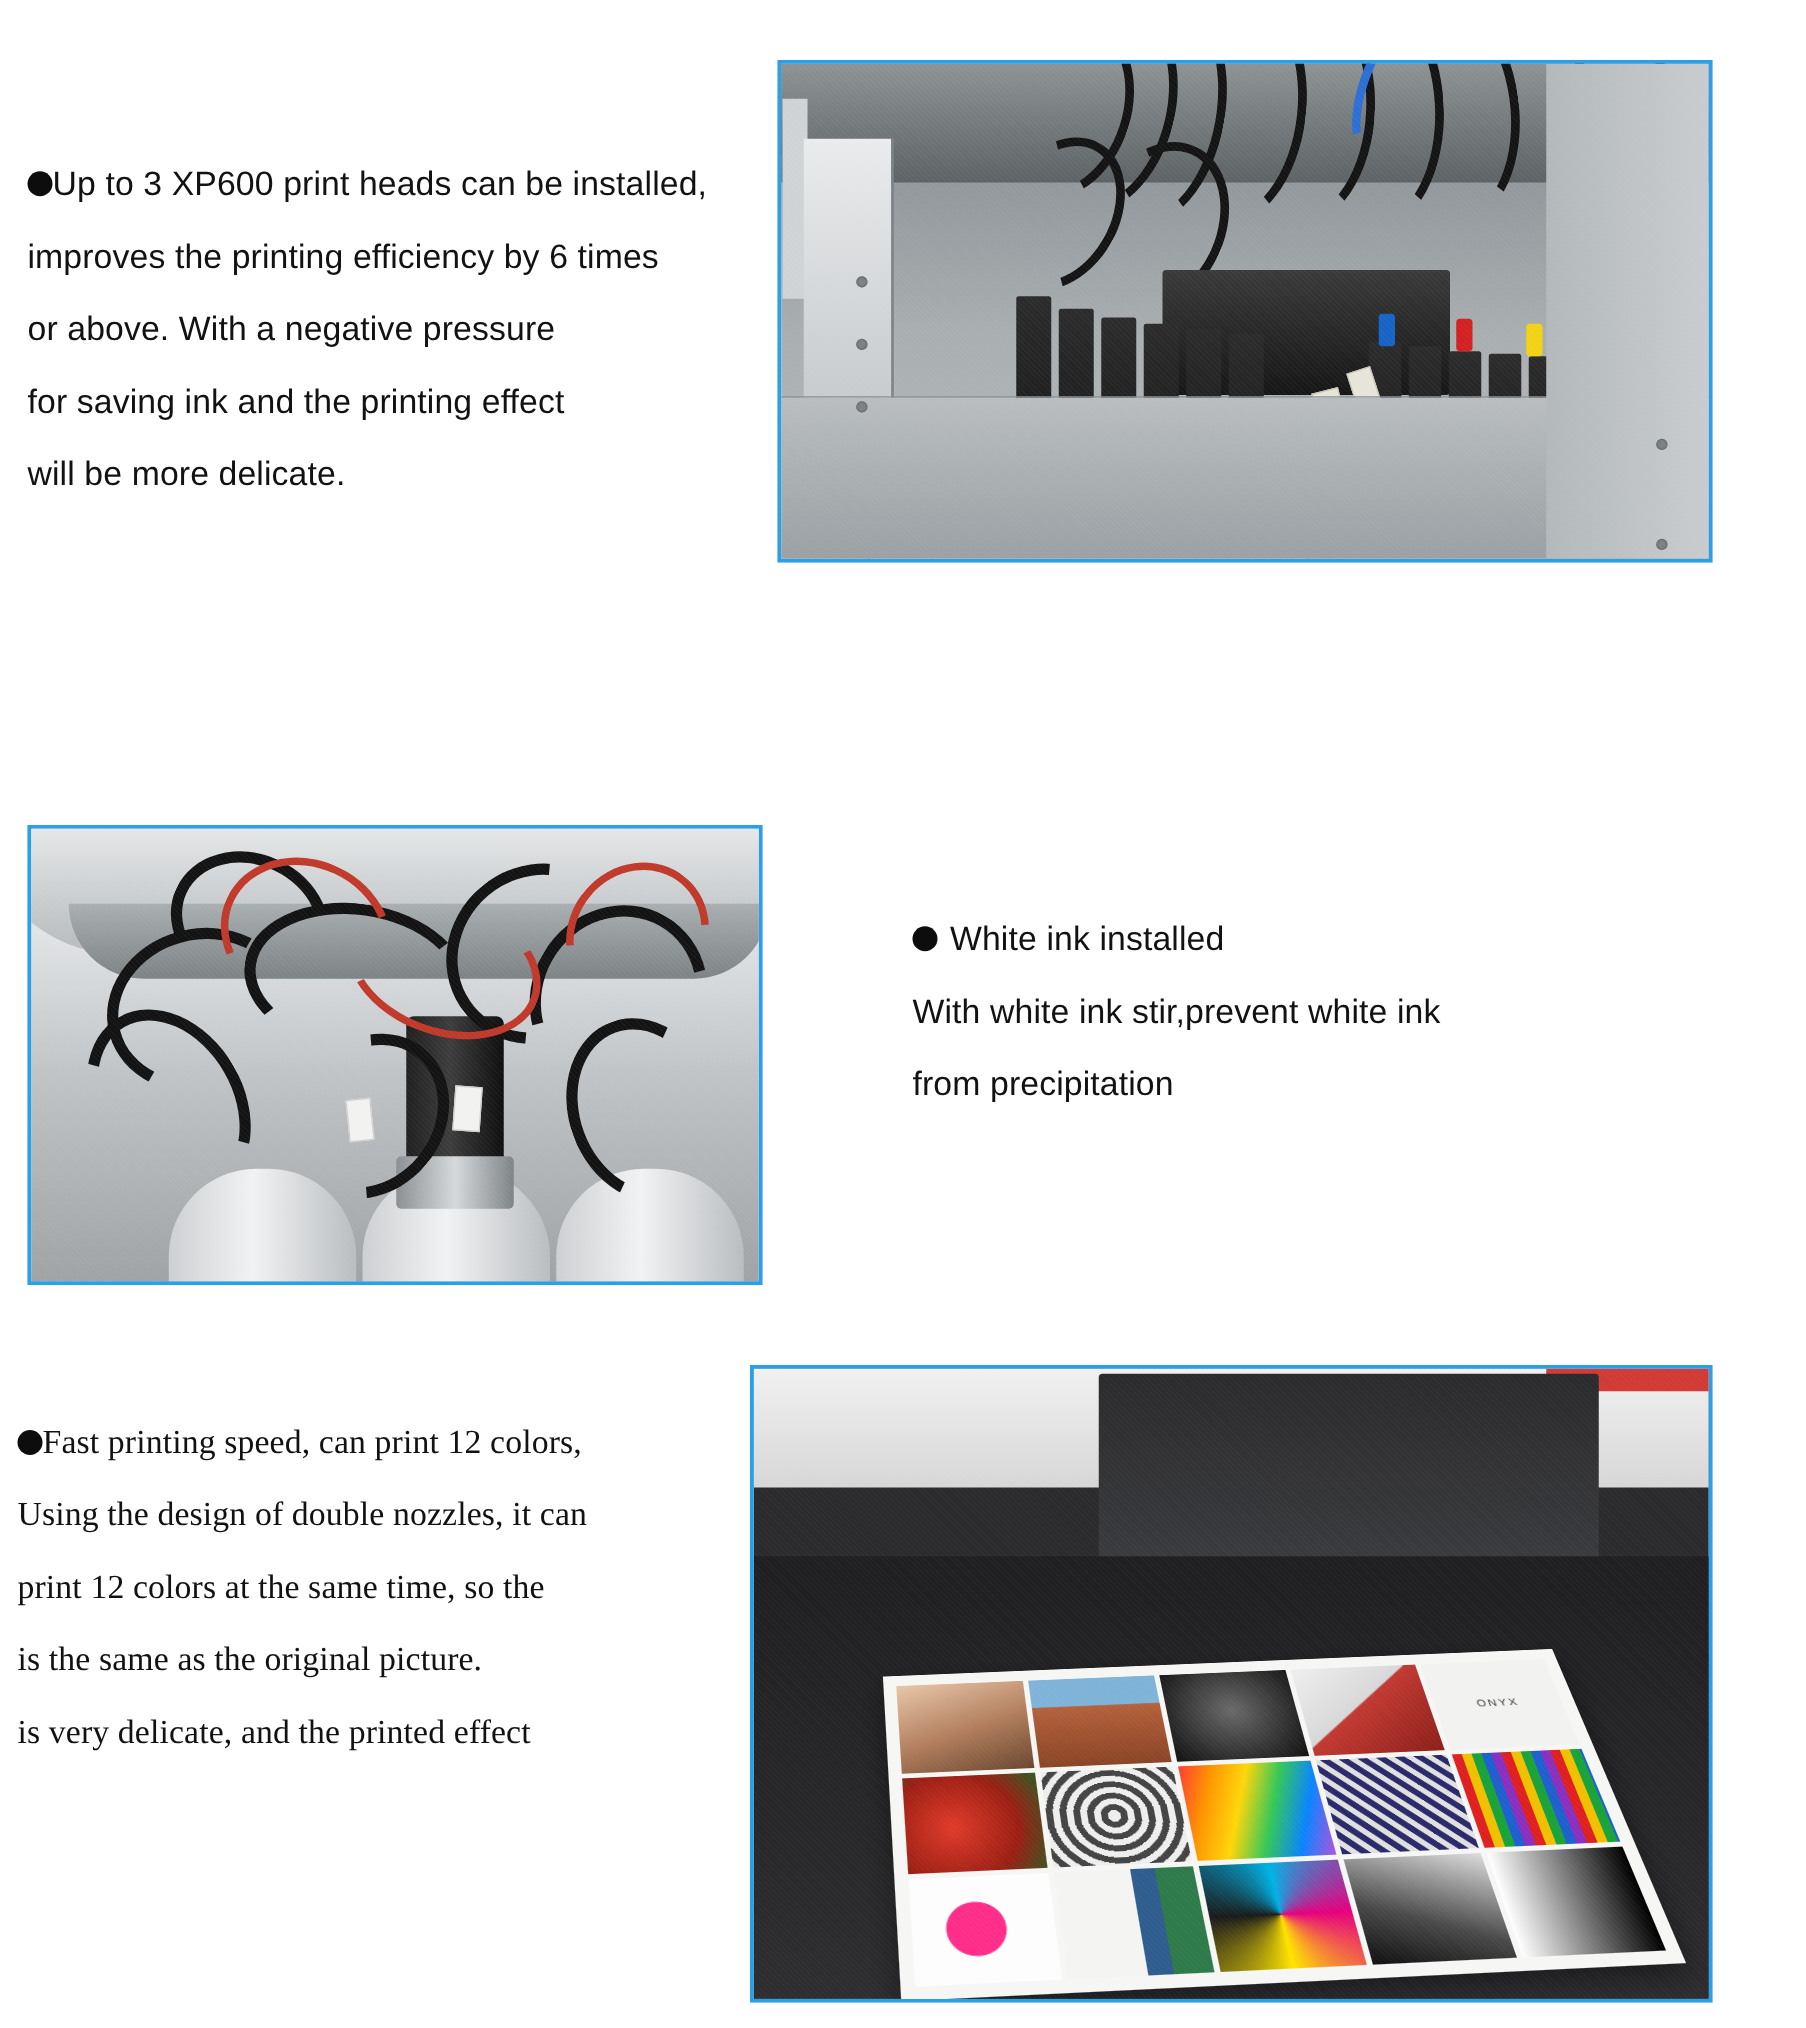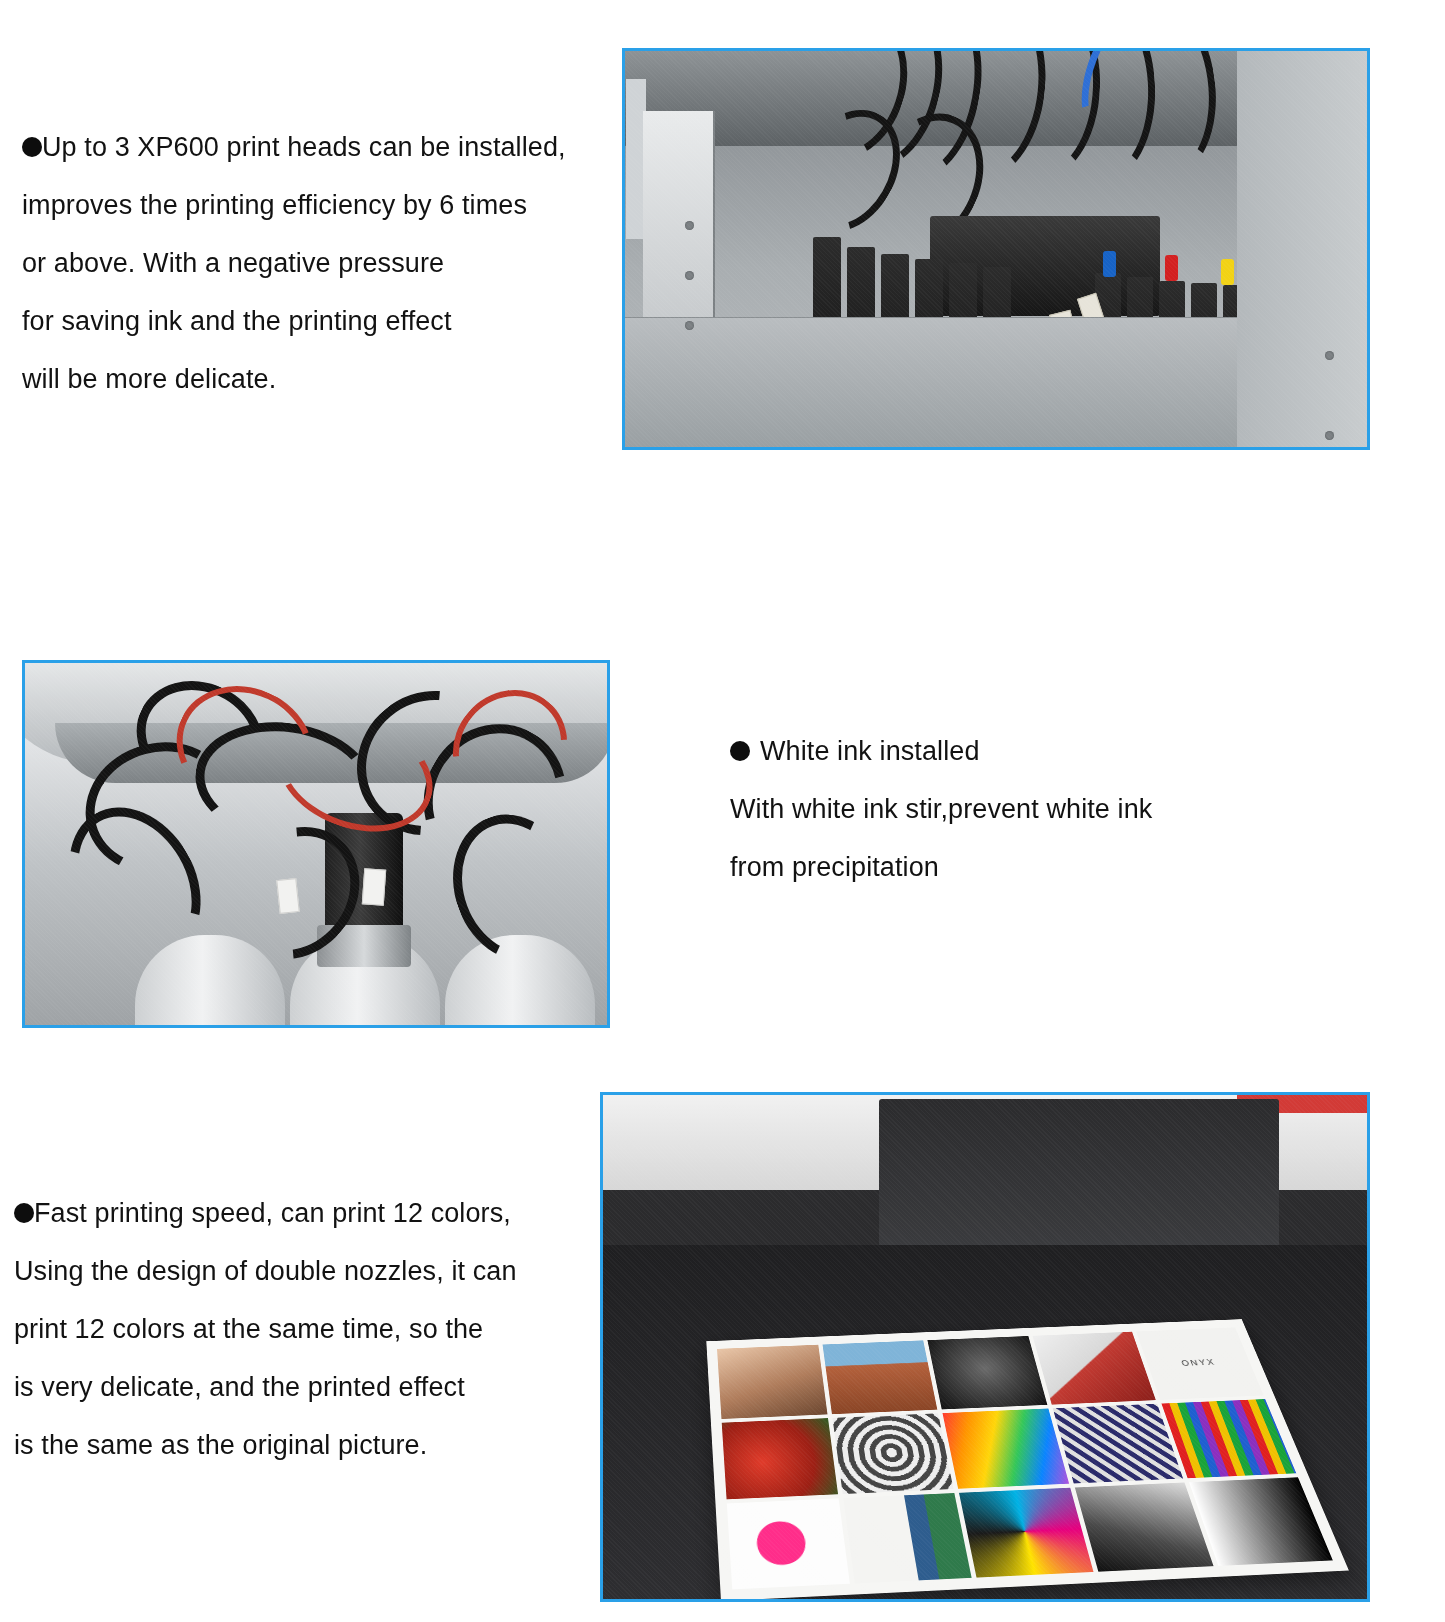--- a/index.html
+++ b/index.html
@@ -325,26 +325,26 @@
 
     <div class="noise"></div>
   </div>
 
   <div class="feature-text" style="left:730px; top:722px; width:600px;">
     <p><span class="bullet-dot"></span><span class="bullet-gap"></span><span>White ink installed</span></p>
     <p>With white ink stir,prevent white ink</p>
     <p>from precipitation</p>
   </div>
 
-  <div class="feature-text" style="left:14px; top:1184px; width:600px;">
+  <div class="feature-text" style="left:14px; top:1124px; width:600px;font-family:Liberation Serif, serif;">
     <p><span class="bullet-dot"></span><span>Fast printing speed, can print 12 colors,</span></p>
     <p>Using the design of double nozzles, it can</p>
     <p>print 12 colors at the same time, so the</p>
+    <p>is the same as the original picture.</p>
     <p>is very delicate, and the printed effect</p>
-    <p>is the same as the original picture.</p>
   </div>
 
   <div class="photo p3">
     <div class="bg"></div>
     <div class="backwall"></div>
     <div class="redstrip"></div>
     <div class="carriage"></div>
     <div class="carriage-foot"></div>
     <div class="bed"></div>
 

